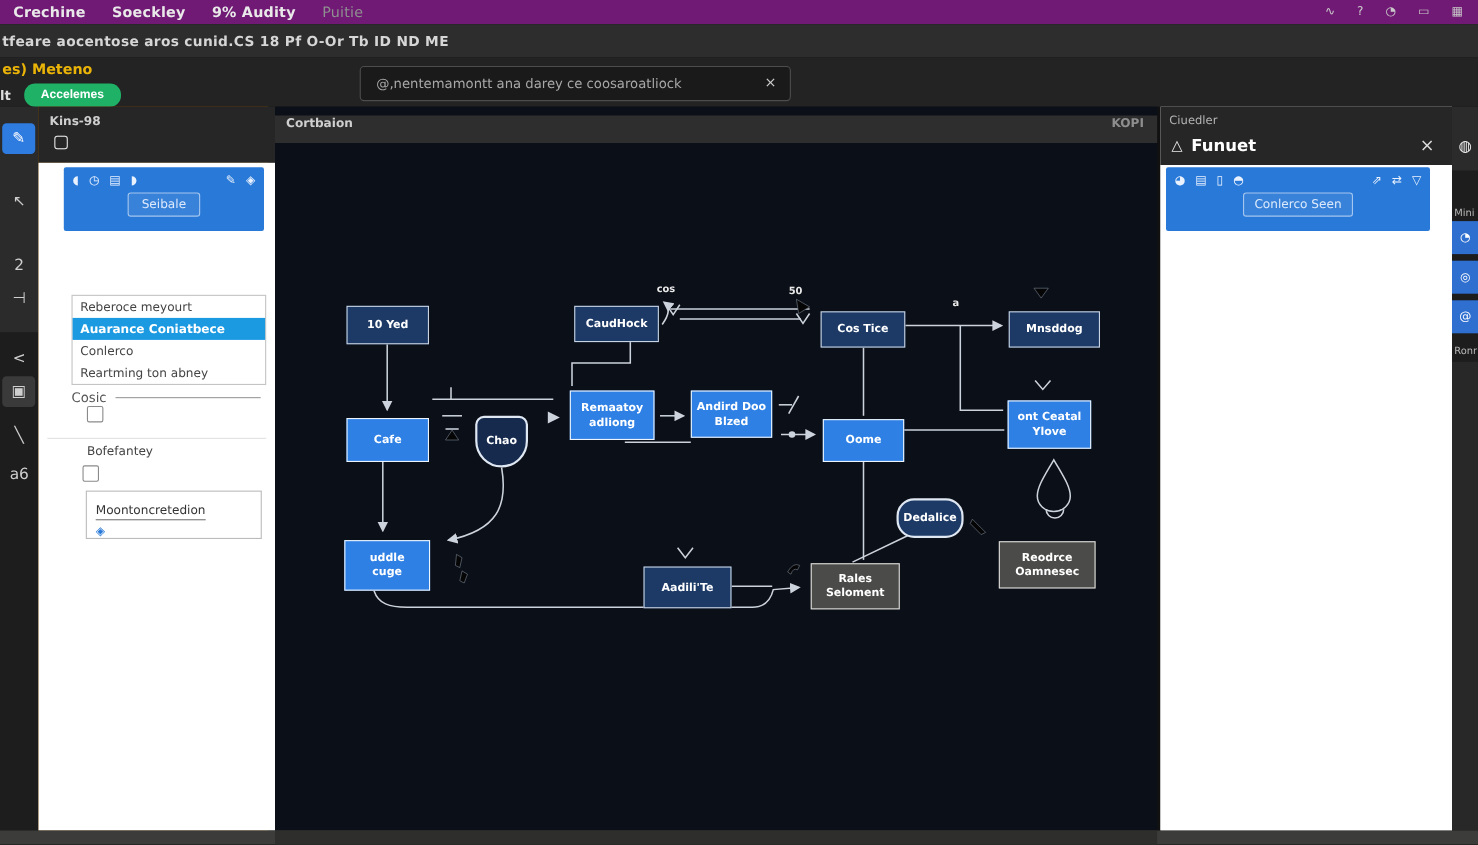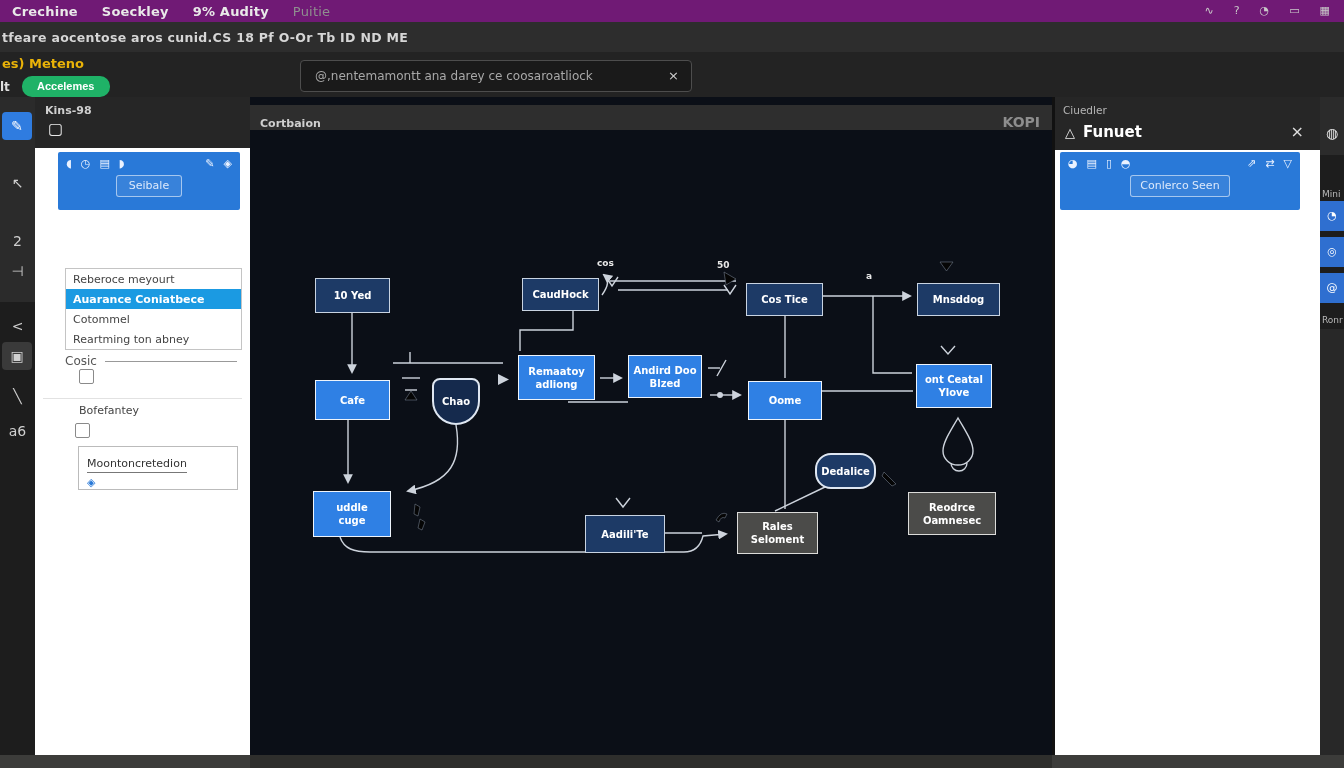--- a/index.html
+++ b/index.html
@@ -19,21 +19,21 @@
   #bar2{position:absolute;left:0;top:22px;width:1344px;height:30px;background:#2d2d2d;
     display:flex;align-items:center;}
   #bar2 .crumb{padding-left:2px;font-size:12.5px;font-weight:700;color:#d6d6d6;letter-spacing:.3px;}
 
   
   #bar3{position:absolute;left:0;top:52px;width:1344px;height:45px;background:#232323;}
   #bar3 .lab-top{position:absolute;left:2px;top:4px;font-size:13px;font-weight:700;color:#eab308;}
   #bar3 .lab-left{position:absolute;left:0px;top:28px;font-size:12px;font-weight:700;color:#dedede;}
   #green-btn{position:absolute;left:22px;top:24px;height:21px;padding:0 15px;background:#1fb267;
     color:#fff;font-size:11px;font-weight:700;border:none;border-radius:10px;line-height:21px;}
-  #searchbox{position:absolute;left:300px;top:8px;width:390px;height:30px;background:#1a1a1a;
+  #searchbox{position:absolute;left:327px;top:8px;width:390px;height:30px;background:#1a1a1a;
     border:1px solid #4d4d4d;border-radius:4px;}
   #searchbox input{position:absolute;left:0;top:0;width:350px;height:28px;background:transparent;border:none;
     color:#a8a8a8;font-size:12px;padding-left:14px;font-family:"DejaVu Sans",sans-serif;outline:none;}
   #searchbox .x{position:absolute;right:12px;top:0;line-height:30px;color:#cfcfcf;font-size:13px;cursor:default;}
 
   
   #left-rail{position:absolute;left:0;top:97px;width:35px;height:658px;background:#2b2b2b;}
   #left-rail .rail-lower{position:absolute;left:0;top:205px;width:35px;height:453px;background:#1d1d1d;}
   .rail-item{position:absolute;left:0;width:35px;height:28px;text-align:center;line-height:28px;
     color:#cfcfcf;font-size:14px;}
@@ -70,23 +70,23 @@
   #cb2{left:40px;top:275px;}
   .lp-div{position:absolute;left:8px;top:250px;width:199px;border-top:1px solid #e2e2e2;}
   .bofe{position:absolute;left:44px;top:256px;font-size:11px;color:#444;}
   .fieldbox{position:absolute;left:43px;top:298px;width:160px;height:44px;border:1px solid #bbb;background:#fff;padding:5px 8px;box-sizing:border-box;}
   .fieldbox .ft{font-size:11px;color:#333;border-bottom:1px solid #777;display:inline-block;padding-bottom:2px;}
   .fieldbox .fi{display:block;color:#2979d8;font-size:11px;margin-top:3px;}
 
   
   #canvas{position:absolute;left:250px;top:97px;width:802px;height:658px;background:#0b0f17;}
   .cv-head{position:absolute;left:0;top:8px;width:802px;height:25px;background:#2e2e2e;
-    display:flex;align-items:flex-end;}
+    display:flex;align-items:flex-start;}
   .cv-title{padding-left:10px;font-size:11px;color:#cfcfcf;font-weight:700;}
-  .cv-badge{margin-left:auto;padding-right:12px;font-size:14px;color:#8e8e8e;font-weight:700;}
+  .cv-badge{margin-left:auto;padding-right:12px;font-size:11px;color:#8e8e8e;font-weight:700;}
   .cv-body{position:absolute;left:0;top:33px;width:802px;height:625px;}
   .edges{position:absolute;left:0;top:0;}
   .node{position:absolute;display:flex;align-items:center;justify-content:center;text-align:center;
     font-size:10px;font-weight:700;color:#fff;white-space:pre-line;line-height:1.3;box-sizing:border-box;}
   .node.navy{background:#1d3a66;border:1.5px solid #c9d4e2;}
   .node.blue{background:#2f80e4;border:1.5px solid #eef4fb;}
   .node.gray{background:#4b4b49;border:1.5px solid #dcdcda;}
   .node.ellipse{background:#1d3a66;border:2px solid #dfe7f2;border-radius:16px;}
   .node.pouch{background:#152a4d;border:2px solid #dfe7f2;border-radius:8px 8px 24px 24px;}
   .edge-label{position:absolute;color:#e8e8e8;font-size:9px;font-weight:700;}
@@ -180,21 +180,21 @@
           <div class="bh-g" id="lp-ic-r">
               <span class="bh-icon">✎</span>
               <span class="bh-icon">◈</span>
             </div>
         </div>
         <button class="bh-btn">Seibale</button>
       </div>
       <div class="listbox" id="lp-list2">
           <div class="lrow">Reberoce meyourt</div>
           <div class="lrow selected">Auarance Coniatbece</div>
-          <div class="lrow">Cotommel</div>
+          <div class="lrow">Conlerco</div>
           <div class="lrow">Reartming ton abney</div>
         </div>
       <div class="cosic-row">
         <span class="t">Cosic</span>
         <span class="ln"></span>
       </div>
       <span class="cbox" id="cb1"></span>
       <div class="lp-div"></div>
       <span class="bofe">Bofefantey</span>
       <span class="cbox" id="cb2"></span>

